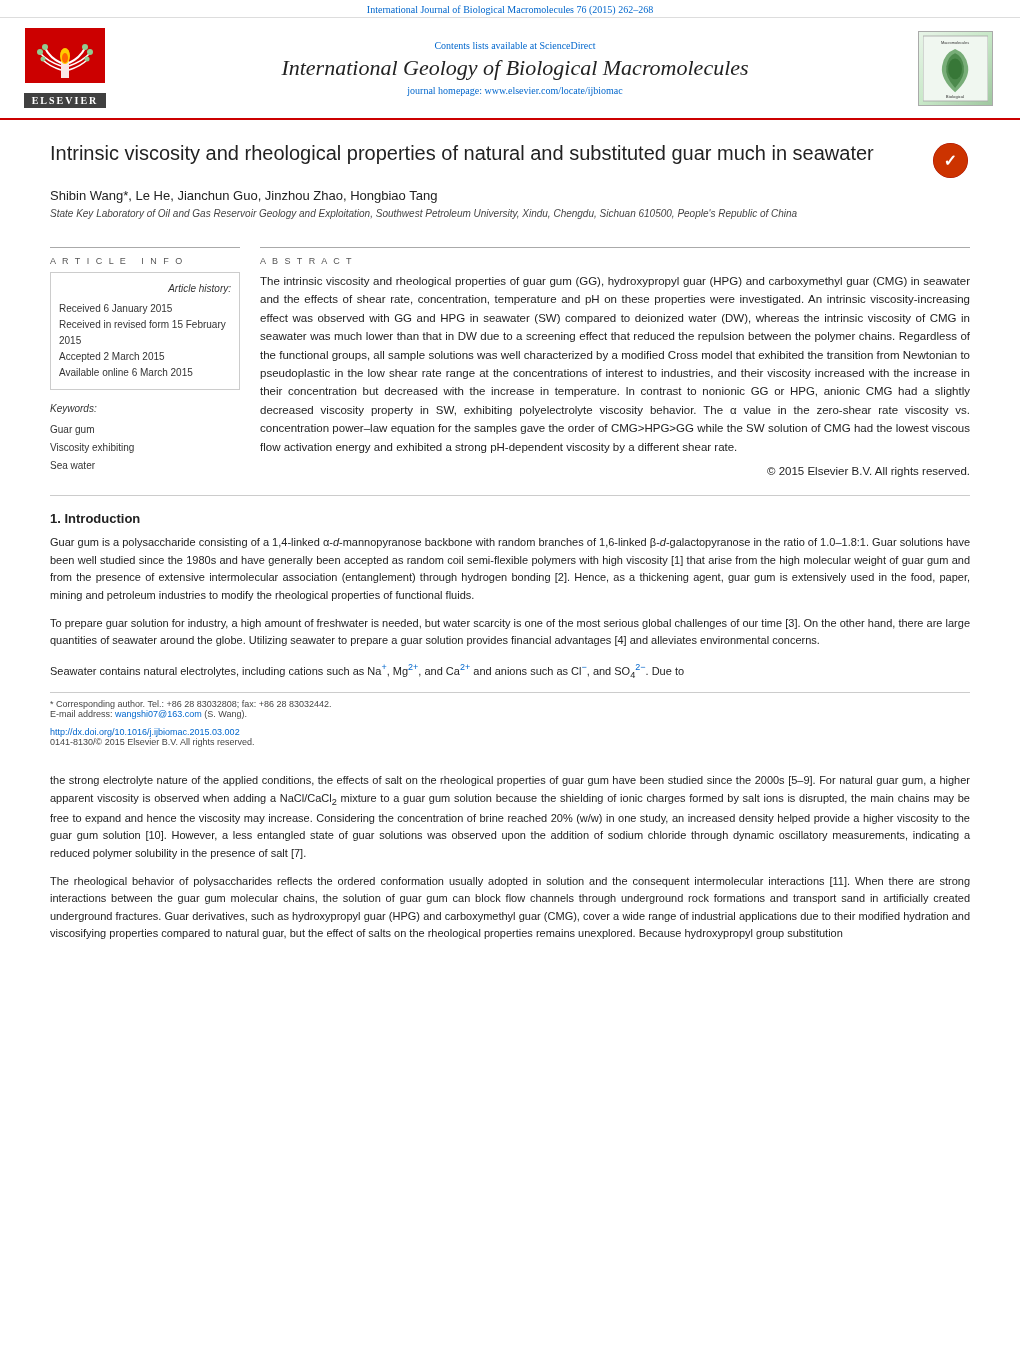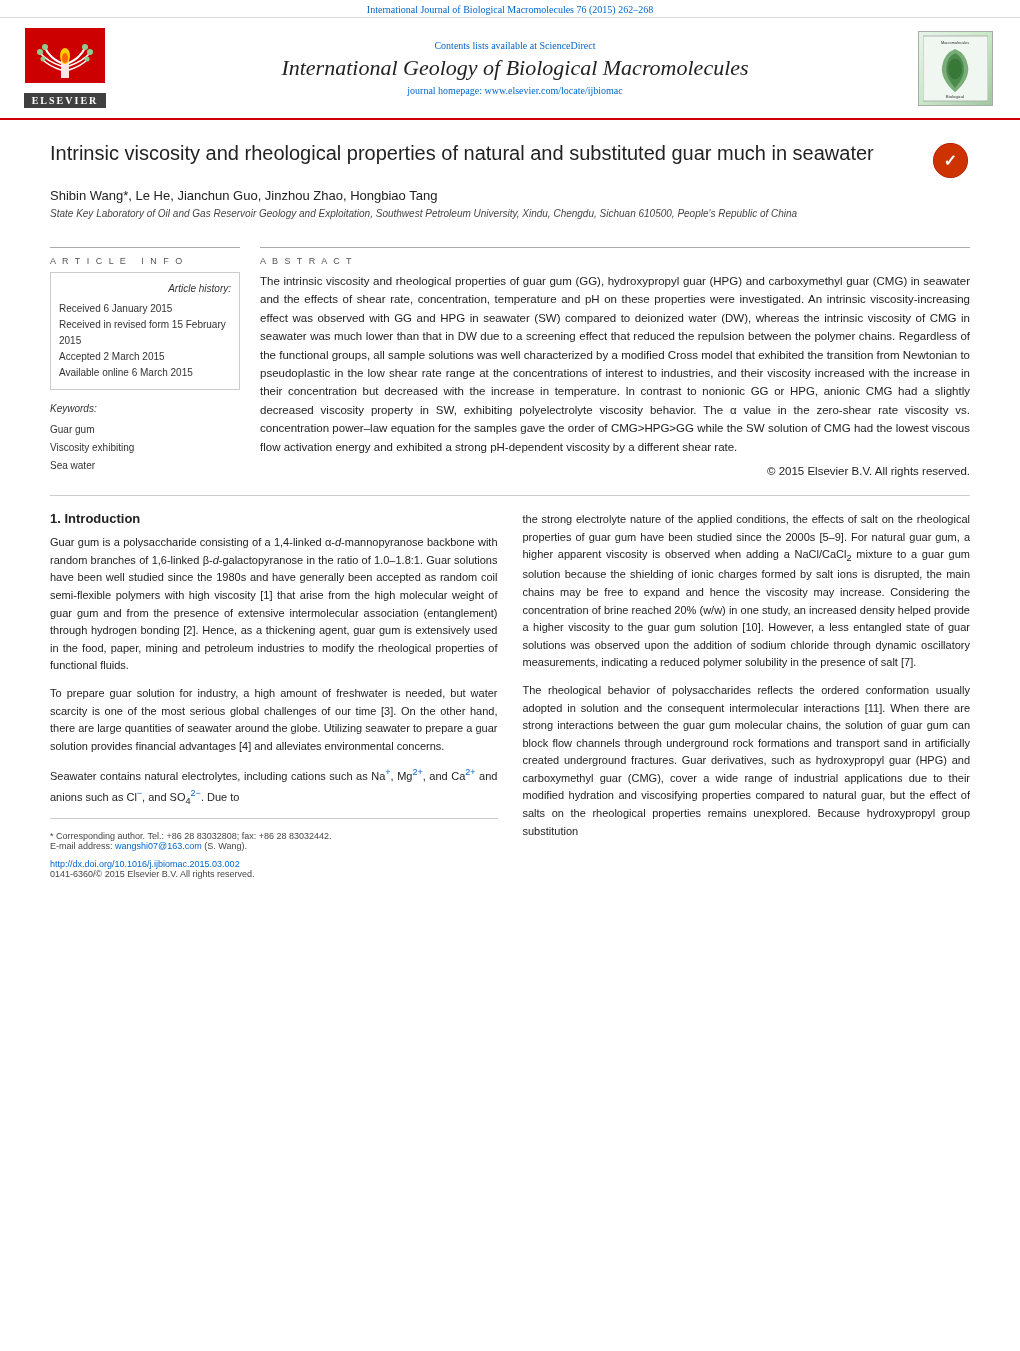--- a/index.html
+++ b/index.html
@@ -233,20 +233,21 @@
 
     .divider {
       border: none;
       border-top: 1px solid #ccc;
       margin: 15px 0;
     }
 
     .body-content {
       display: flex;
       gap: 25px;
+      flex-direction: column;
     }
 
     .body-left {
       flex: 1;
     }
 
     .body-right {
       flex: 1;
     }
 
@@ -267,21 +268,21 @@
       margin-bottom: 10px;
     }
 
     .body-text sup {
       color: #0066cc;
       font-size: 9px;
     }
 
     .footnote-section {
       border-top: 1px solid #ccc;
-      padding-top: 12px;
+      padding-top: 6px;
       font-size: 9px;
       font-family: Arial, sans-serif;
       color: #444;
     }
 
     .doi-section {
       margin-top: 8px;
     }
   </style>
 </head>
@@ -424,21 +425,21 @@
         <div>* Corresponding author. Tel.: +86 28 83032808; fax: +86 28 83032442.</div>
         <div>
           <span>E-mail address:</span>
           <span style="color:#0066cc;">wangshi07@163.com</span>
           <span>(S. Wang).</span>
         </div>
       </div>
 
       <div class="doi-section">
         <div style="color:#0066cc; font-size:9px; font-family:Arial;">http://dx.doi.org/10.1016/j.ijbiomac.2015.03.002</div>
-        <div style="font-size:9px; font-family:Arial; color:#444;">0141-6360/© 2015 Elsevier B.V. All rights reserved.</div>
+        <div style="font-size:9px; font-family:Arial; color:#444;">0141-8130/© 2015 Elsevier B.V. All rights reserved.</div>
       </div>
     </div>
 
     <div class="body-right">
       <p class="body-text">
         the strong electrolyte nature of the applied conditions, the effects of salt on the rheological properties of guar gum have been studied since the 2000s [5–9]. For natural guar gum, a higher apparent viscosity is observed when adding a NaCl/CaCl<sub>2</sub> mixture to a guar gum solution because the shielding of ionic charges formed by salt ions is disrupted, the main chains may be free to expand and hence the viscosity may increase. Considering the concentration of brine reached 20% (w/w) in one study, an increased density helped provide a higher viscosity to the guar gum solution [10]. However, a less entangled state of guar solutions was observed upon the addition of sodium chloride through dynamic oscillatory measurements, indicating a reduced polymer solubility in the presence of salt [7].
       </p>
 
       <p class="body-text">
         The rheological behavior of polysaccharides reflects the ordered conformation usually adopted in solution and the consequent intermolecular interactions [11]. When there are strong interactions between the guar gum molecular chains, the solution of guar gum can block flow channels through underground rock formations and transport sand in artificially created underground fractures. Guar derivatives, such as hydroxypropyl guar (HPG) and carboxymethyl guar (CMG), cover a wide range of industrial applications due to their modified hydration and viscosifying properties compared to natural guar, but the effect of salts on the rheological properties remains unexplored. Because hydroxypropyl group substitution

